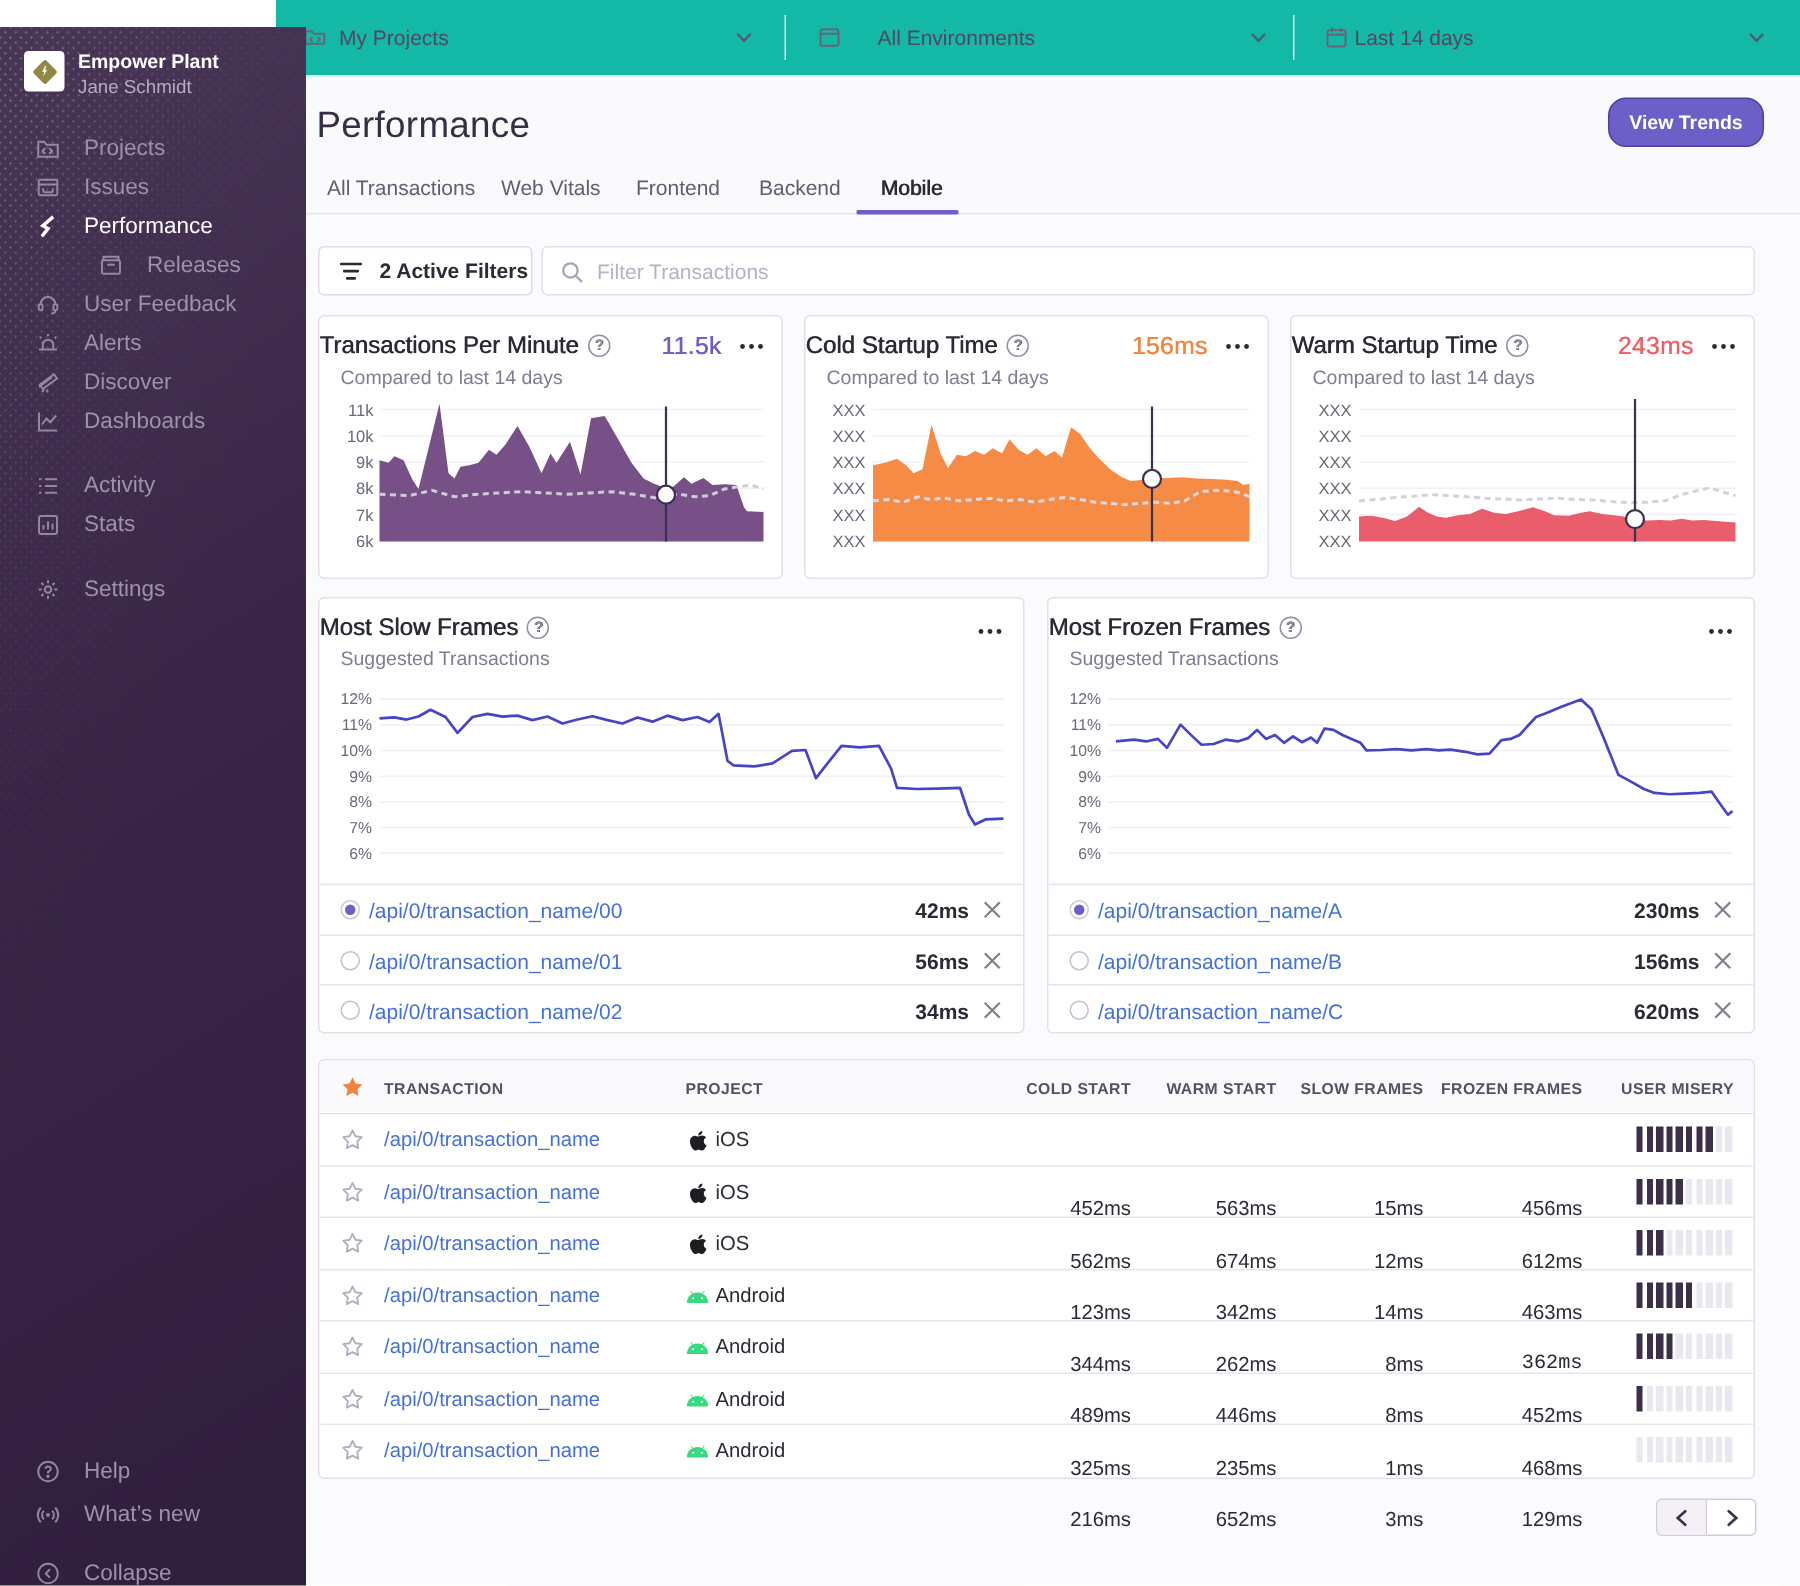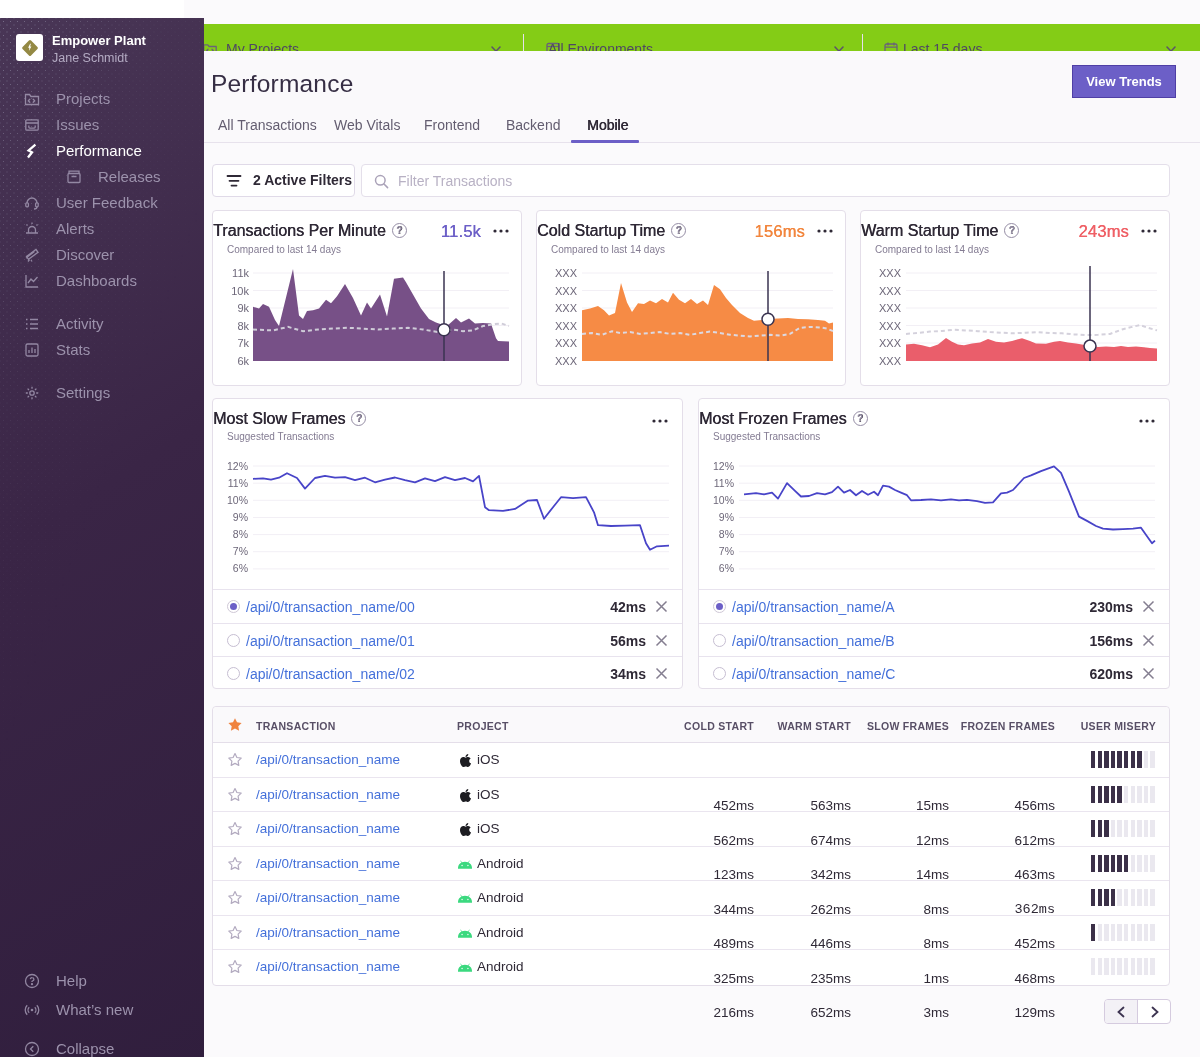--- a/index.html
+++ b/index.html
@@ -20,43 +20,43 @@
 .org { position:absolute; left:52px; top:15px; color:#fff; font-size:13px; font-weight:bold; letter-spacing:0; }
 .user { position:absolute; left:52px; top:33px; color:#b4abc3; font-size:12.5px; }
 .nav-item { position:absolute; left:0; width:184px; height:26px; color:#9c92ac; font-size:15px; }
 .nav-item .nico { position:absolute; left:24px; top:5px; width:16px; height:16px; opacity:.85; }
 .nav-item .nlab { position:absolute; left:56px; top:4px; }
 .nav-item.active { color:#ffffff; }
 .nav-item.active .nico { opacity:1; }
 
 
 .main { position:absolute; left:184px; top:0; width:1016px; height:1057px; background:#fbfafc; }
-.topbar { position:absolute; left:0; top:0; width:1016px; height:51px; background:#84cc16; border-bottom:1px solid #e9e4ef;margin-top:24px; }
+.topbar { position:absolute; left:0; top:0; width:1016px; height:51px; background:#14b8a6; border-bottom:1px solid #e9e4ef; }
 .tb-sep { position:absolute; top:10px; height:30px; width:1px; background:#e6e0ec; }
 .tb-text { position:absolute; top:17px; font-size:14px; color:#4f4862; }
 .tb-ico { position:absolute; top:17px; width:16px; height:16px; }
 .chev { position:absolute; width:14px; height:14px; top:18px; }
 
 .pagehead { position:absolute; left:0; top:51px; width:1016px; height:92px; background:#faf9fb; border-bottom:1px solid #e7e2ec; }
 .ptitle { position:absolute; left:27px; top:19px; font-size:24.5px; color:#362e44; font-weight:400; letter-spacing:.2px; }
-.vtrends { position:absolute; right:24px; top:14px; width:104px; height:33px; background:#6c5fc7; border:1px solid #4f3fa5; border-radius:0; color:#fff; font-size:13px; font-weight:bold; text-align:center; line-height:31px; }
+.vtrends { position:absolute; right:24px; top:14px; width:104px; height:33px; background:#6c5fc7; border:1px solid #4f3fa5; border-radius:12px; color:#fff; font-size:13px; font-weight:bold; text-align:center; line-height:31px; }
 .tab { position:absolute; top:66px; font-size:14px; color:#635d70; }
 .tab.on { color:#2f2936; text-shadow:0.5px 0 0 #2f2936; }
 .tabline { position:absolute; height:3px; background:#6c5fc7; bottom:-1px; border-radius:1px; }
 
 .content { position:absolute; left:0; top:143px; width:1016px; height:914px; }
 
 .btn-filter { position:absolute; left:28px; top:21px; width:143px; height:33px; background:#fff; border:1px solid #e0dae8; border-radius:4px; }
 .btn-filter span { position:absolute; left:40px; top:7px; font-size:14px; font-weight:bold; color:#2f2936; }
 .searchbar { position:absolute; left:177px; top:21px; width:809px; height:33px; background:#fff; border:1px solid #e4dfea; border-radius:4px; }
 .searchbar span { position:absolute; left:36px; top:8px; font-size:14px; color:#b8b1c4; }
 
 .card { position:absolute; background:#fff; border:1px solid #e4dee9; border-radius:4px; }
 .ctitle { position:absolute; left:0; top:11px; font-size:16px; color:#2f2936; font-weight:normal; letter-spacing:0; text-shadow:0.4px 0 0 #2f2936; }
-.csub { position:absolute; left:14px; top:33px; font-size:10px; color:#837b92; }
+.csub { position:absolute; left:14px; top:33px; font-size:13px; color:#837b92; }
 .cval { position:absolute; top:11px; font-size:16.5px; font-weight:normal; letter-spacing:.2px; text-shadow:0.3px 0 0 currentColor; }
 .dots3 { position:absolute; top:18px; width:16px; height:4px; }
 .qm { display:inline-block; width:15px; height:15px; border:1.2px solid #958da5; border-radius:50%; color:#958da5; font-size:10px; font-weight:bold; text-align:center; line-height:13px; vertical-align:2px; margin-left:6px; }
 
 
 .lrow { position:absolute; left:0; width:100%; height:33.6px; border-top:1px solid #e8e3ee; }
 .radio { position:absolute; left:14px; top:10px; width:13px; height:13px; border-radius:50%; border:1.5px solid #c6bed2; background:#fff; }
 .radio.sel { border-color:#cfc8d6; }
 .radio.sel::after { content:""; position:absolute; left:1.5px; top:1.5px; width:7px; height:7px; background:#6c5fc7; border-radius:50%; }
 .llink { position:absolute; left:33px; top:9px; font-size:14px; color:#4470da; }
@@ -198,30 +198,30 @@
       </svg>
     <span class="tb-text" style="left:42px;">My Projects</span>
     <svg class="chev" style="left:305px;" viewBox="0 0 14 14" fill="none" stroke="#5c5569" stroke-width="1.6" stroke-linecap="round">
         <path d="m3 5 4 4.2L11 5"></path>
       </svg>
     <div class="tb-sep" style="left:339px;"></div>
     <svg class="tb-ico" style="left:361px;" viewBox="0 0 16 16" fill="none" stroke="#6a6378" stroke-width="1.3">
         <rect x="2" y="2.5" width="12" height="11" rx="1.5"></rect>
         <path d="M2 5.5h12"></path>
       </svg>
-    <span class="tb-text" style="left:364px;">All Environments</span>
+    <span class="tb-text" style="left:401px;">All Environments</span>
     <svg class="chev" style="left:648px;" viewBox="0 0 14 14" fill="none" stroke="#5c5569" stroke-width="1.6" stroke-linecap="round">
         <path d="m3 5 4 4.2L11 5"></path>
       </svg>
     <div class="tb-sep" style="left:678px;"></div>
     <svg class="tb-ico" style="left:699px;" viewBox="0 0 16 16" fill="none" stroke="#6a6378" stroke-width="1.3">
         <rect x="2" y="3" width="12" height="11" rx="1.5"></rect>
         <path d="M2 6.2h12M5 1.5v3M11 1.5v3"></path>
       </svg>
-    <span class="tb-text" style="left:719px;">Last 15 days</span>
+    <span class="tb-text" style="left:719px;">Last 14 days</span>
     <svg class="chev" style="left:980px;" viewBox="0 0 14 14" fill="none" stroke="#5c5569" stroke-width="1.6" stroke-linecap="round">
         <path d="m3 5 4 4.2L11 5"></path>
       </svg>
   </div>
   <div class="pagehead" id="pagehead">
     <div class="ptitle">Performance</div>
     <div class="vtrends">View Trends</div>
     <span class="tab" style="left:34px;">All Transactions</span>
     <span class="tab" style="left:150px;">Web Vitals</span>
     <span class="tab" style="left:240px;">Frontend</span>

